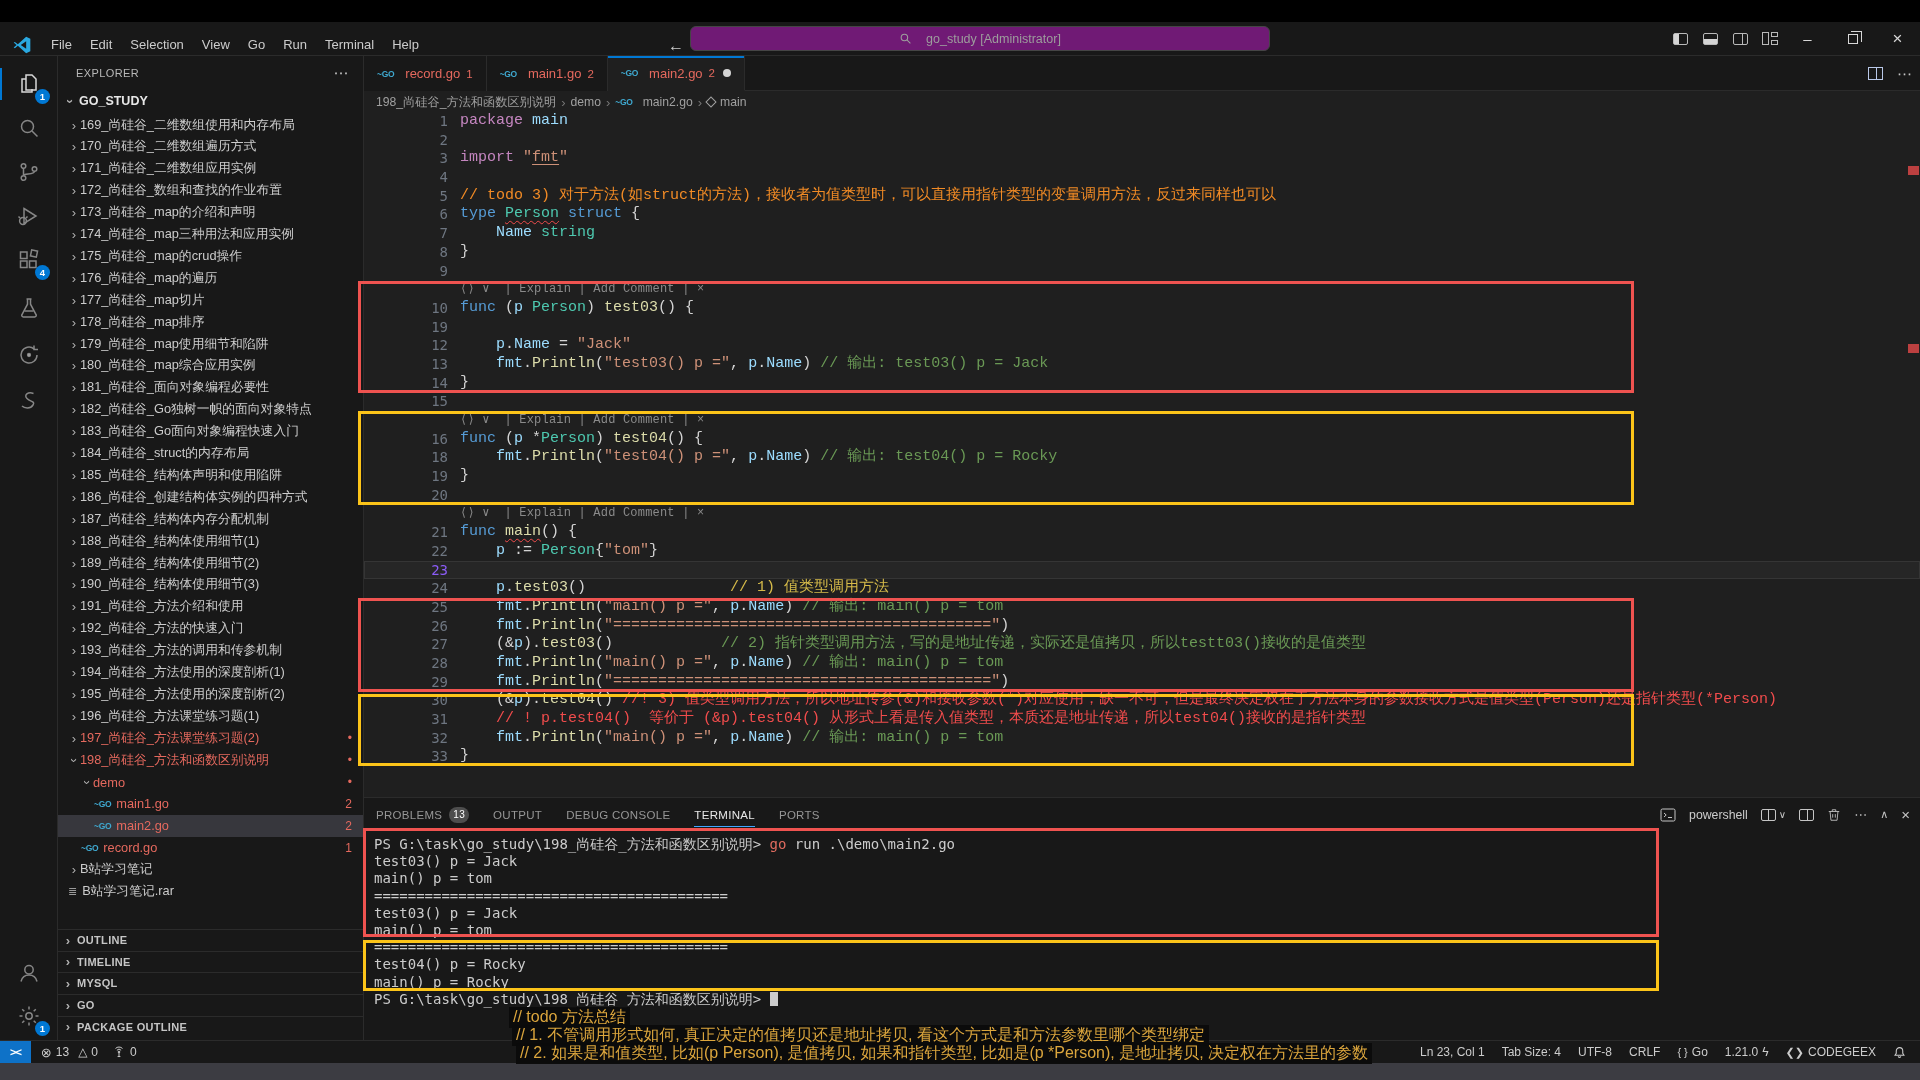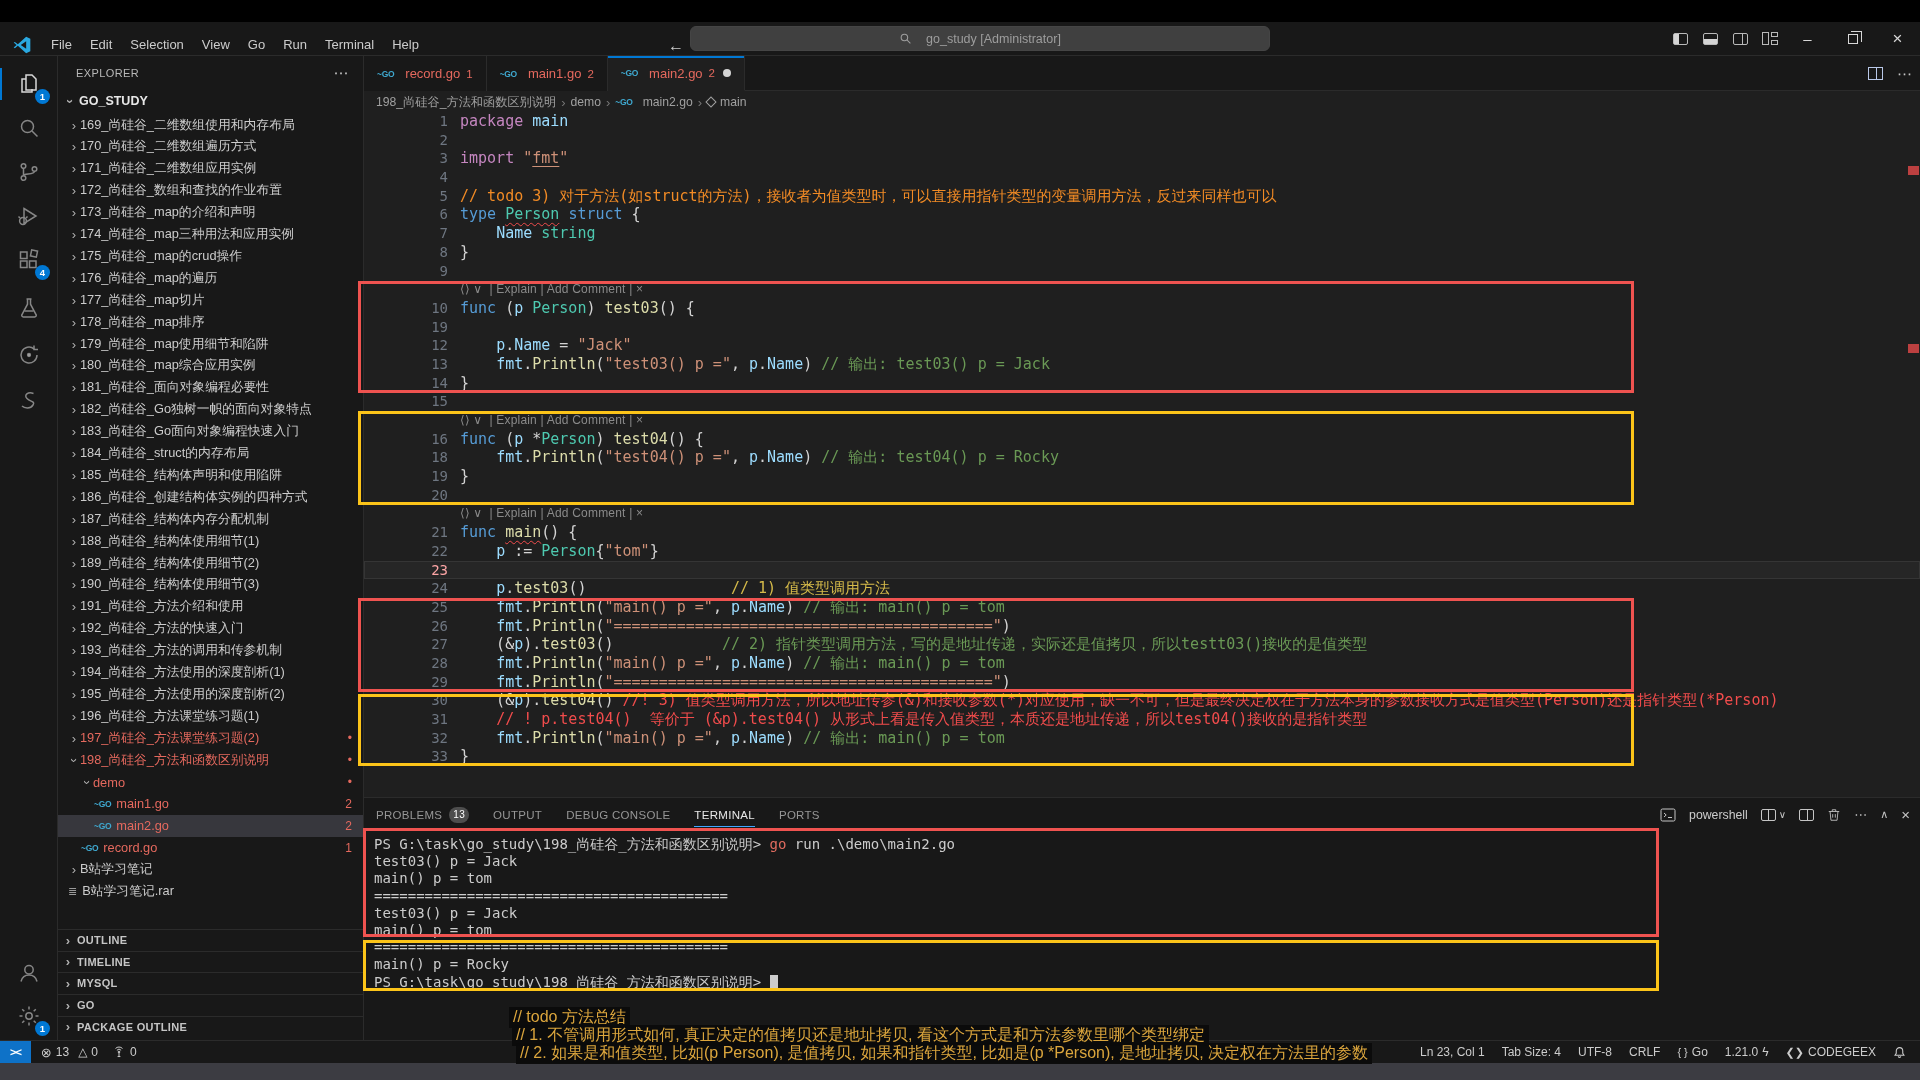--- a/index.html
+++ b/index.html
@@ -7,21 +7,21 @@
   #root { position:relative; width:1920px; height:1080px; background:#181818;
           font-family:"Liberation Sans", sans-serif; color:#cccccc; overflow:hidden; }
 
   .top-strip { position:absolute; left:0; top:0; width:1920px; height:22px; background:#000; }
   .titlebar  { position:absolute; left:0; top:22px; width:1920px; height:34px; background:#181818;
                border-bottom:1px solid #2b2b2b; display:flex; align-items:flex-end; }
   .vslogo { width:20px; height:20px; margin:0 10px 0 12px; }
   .menus { display:flex; }
   .menu-item { font-size:13px; color:#cccccc; padding:3px 9px; border-radius:5px; }
   .nav-arrows { margin-left:240px; display:flex; gap:18px; color:#cfcfcf; font-size:16px; }
-  .searchbox { position:absolute; left:690px; top:4px; width:580px; height:25px; background:#404040;
+  .searchbox { position:absolute; left:690px; top:4px; width:580px; height:25px; background:#701a75;
                border:1px solid #454545; border-radius:6px; display:flex; align-items:center;
                justify-content:center; gap:14px; color:#9d9d9d; font-size:12.5px; }
   .win-icons { position:absolute; right:0; top:0; height:33px; display:flex; align-items:center; }
   .layout-ico { width:30px; height:33px; display:flex; align-items:center; justify-content:center; }
   .lrect { width:15px; height:12px; border:1px solid #b9b9b9; border-radius:2px; position:relative; }
   .lrect.fl::before { content:""; position:absolute; left:0; top:0; bottom:0; width:5px; background:#d4d4d4; }
   .lrect.fb::before { content:""; position:absolute; left:0; bottom:0; right:0; height:5px; background:#d4d4d4; }
   .lrect.fr::before { content:""; position:absolute; right:4px; top:0; bottom:0; width:1px; background:#b9b9b9; }
   .lrect.grid { border:none; width:16px; height:13px; }
   .lrect.grid i { position:absolute; border:1px solid #b9b9b9; }
@@ -78,22 +78,22 @@
   .breadcrumb { position:absolute; left:0; top:35px; right:0; height:22px; display:flex; align-items:center;
                 padding-left:12px; font-size:12.2px; color:#a0a0a0; gap:5px; }
   .bc-sep { color:#767676; font-size:13px; }
   .bc-sym { width:8px; height:8px; border:1px solid #a0a0a0; transform:rotate(45deg); display:inline-block; }
 
   .code { position:absolute; left:0; top:56px; right:0; bottom:0; font-family:"DejaVu Sans Mono", monospace;
           font-size:15px; }
   .code-line { display:flex; height:18.7px; line-height:18.7px; white-space:pre; }
   .code-line.cur { background:rgba(255,255,255,.035); box-shadow:inset 0 0 0 1px rgba(255,255,255,.07); }
   .ln { width:84px; text-align:right; color:#6e7681; flex:none; font-size:14px; }
-  .ln.on { color:#fca5a5; }
-  .lc { margin-left:12px; }
+  .ln.on { color:#8b5cf6; }
+  .lc { margin-left:12px;font-family:Liberation Mono, monospace; }
   .cl-row { color:#8a8a8a; font-family:"Liberation Sans", sans-serif; font-size:12px;text-align:center; }
   .cl-row .lc { letter-spacing:.2px; }
   .s-pl { color:#d4d4d4; } .s-kw { color:#c586c0; } .s-kb { color:#569cd6; }
   .s-ty { color:#4ec9b0; } .s-fn { color:#dcdcaa; } .s-vr { color:#9cdcfe; }
   .s-st { color:#ce9178; } .s-cm { color:#6a9955; } .s-ct { color:#f28b25; }
   .s-cr { color:#f14c4c; } .s-cy { color:#d6bb4a; }
   .s-stu { color:#ce9178; text-decoration:underline; text-underline-offset:3px; }
   .s-tysq { color:#4ec9b0; text-decoration:underline wavy #f14c4c 1px; text-underline-offset:3px; }
   .s-fnsq { color:#dcdcaa; text-decoration:underline wavy #f14c4c 1px; text-underline-offset:3px; }
   .ruler-mark { position:absolute; width:11px; height:9px; background:rgba(241,76,76,.75); right:1px; }
@@ -563,20 +563,21 @@
       </div>
     </div>
     <div class="term" id="term">
         <div class="term-line"><span class="s-tp">PS G:\task\go_study\198_尚硅谷_方法和函数区别说明&gt; </span><span class="s-tc">go</span><span class="s-tp"> run .\demo\main2.go</span></div>
         <div class="term-line"><span class="s-tp">test03() p = Jack</span></div>
         <div class="term-line"><span class="s-tp">main() p = tom</span></div>
         <div class="term-line"><span class="s-tp">==========================================</span></div>
         <div class="term-line"><span class="s-tp">test03() p = Jack</span></div>
         <div class="term-line"><span class="s-tp">main() p = tom</span></div>
         <div class="term-line"><span class="s-tp">==========================================</span></div>
+        <div class="term-line"><span class="s-tp">test04() p = Rocky</span></div>
         <div class="term-line"><span class="s-tp">main() p = Rocky</span></div>
         <div class="term-line"><span class="s-tp">PS G:\task\go_study\198_尚硅谷_方法和函数区别说明&gt; </span><span class="t-cursor"></span></div>
       </div>
   </div>
 
   <div class="statusbar">
     <div class="remote">
         <span>&gt;&lt;</span>
       </div>
     <div class="sb-left">

